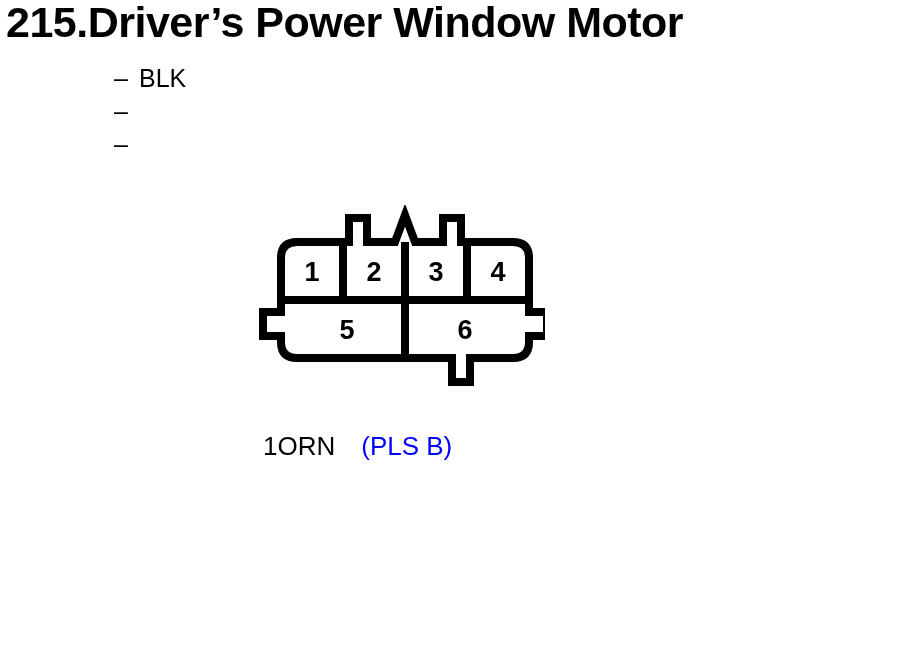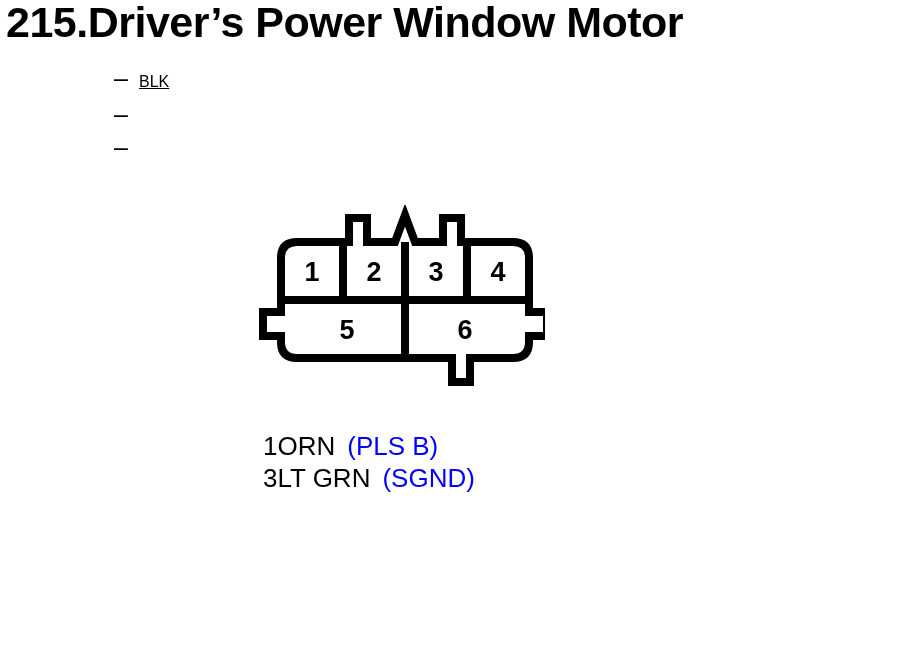--- a/index.html
+++ b/index.html
@@ -44,22 +44,21 @@
     line-height: 33px;
     color: #000;
     white-space: nowrap;
   }
   .bullet-dash {
     width: 25px;
     flex: 0 0 25px;
     font-size: 25px;
   }
   .bullet-text {
-    font-size: 16px;
-    text-decoration: underline;
+    font-size: 25px;
   }
 
   
   .connector-wrap {
     position: absolute;
     left: 255px;
     top: 205px;
     width: 290px;
     height: 190px;
   }
@@ -83,21 +82,21 @@
     font-size: 26px;
     line-height: 32px;
     white-space: nowrap;
     color: #000000;
   }
   .pin-id-wire {
     color: #000000;
   }
   .pin-signal {
     color: #0000ff;
-    margin-left: 12px;
+    margin-left: 26px;
   }
 </style>
 </head>
 <body>
 
 <div class="page-title">215.Driver’s Power Window Motor</div>
 
 <div class="bullet-list">
 
   <div class="bullet-row">
@@ -175,20 +174,17 @@
   </svg>
 </div>
 
 <div class="pin-list">
 
   <div class="pin-row">
     <span class="pin-id-wire">1</span><span class="pin-id-wire">ORN</span><span class="pin-signal">(PLS B)</span>
   </div>
 
 
-  <div class="pin-row">
-    <span class="pin-id-wire">3</span><span class="pin-id-wire">LT GRN</span><span class="pin-signal">(SGND)</span>
-  </div>
 
 
 
 
 </div>
 
 </body></html>

